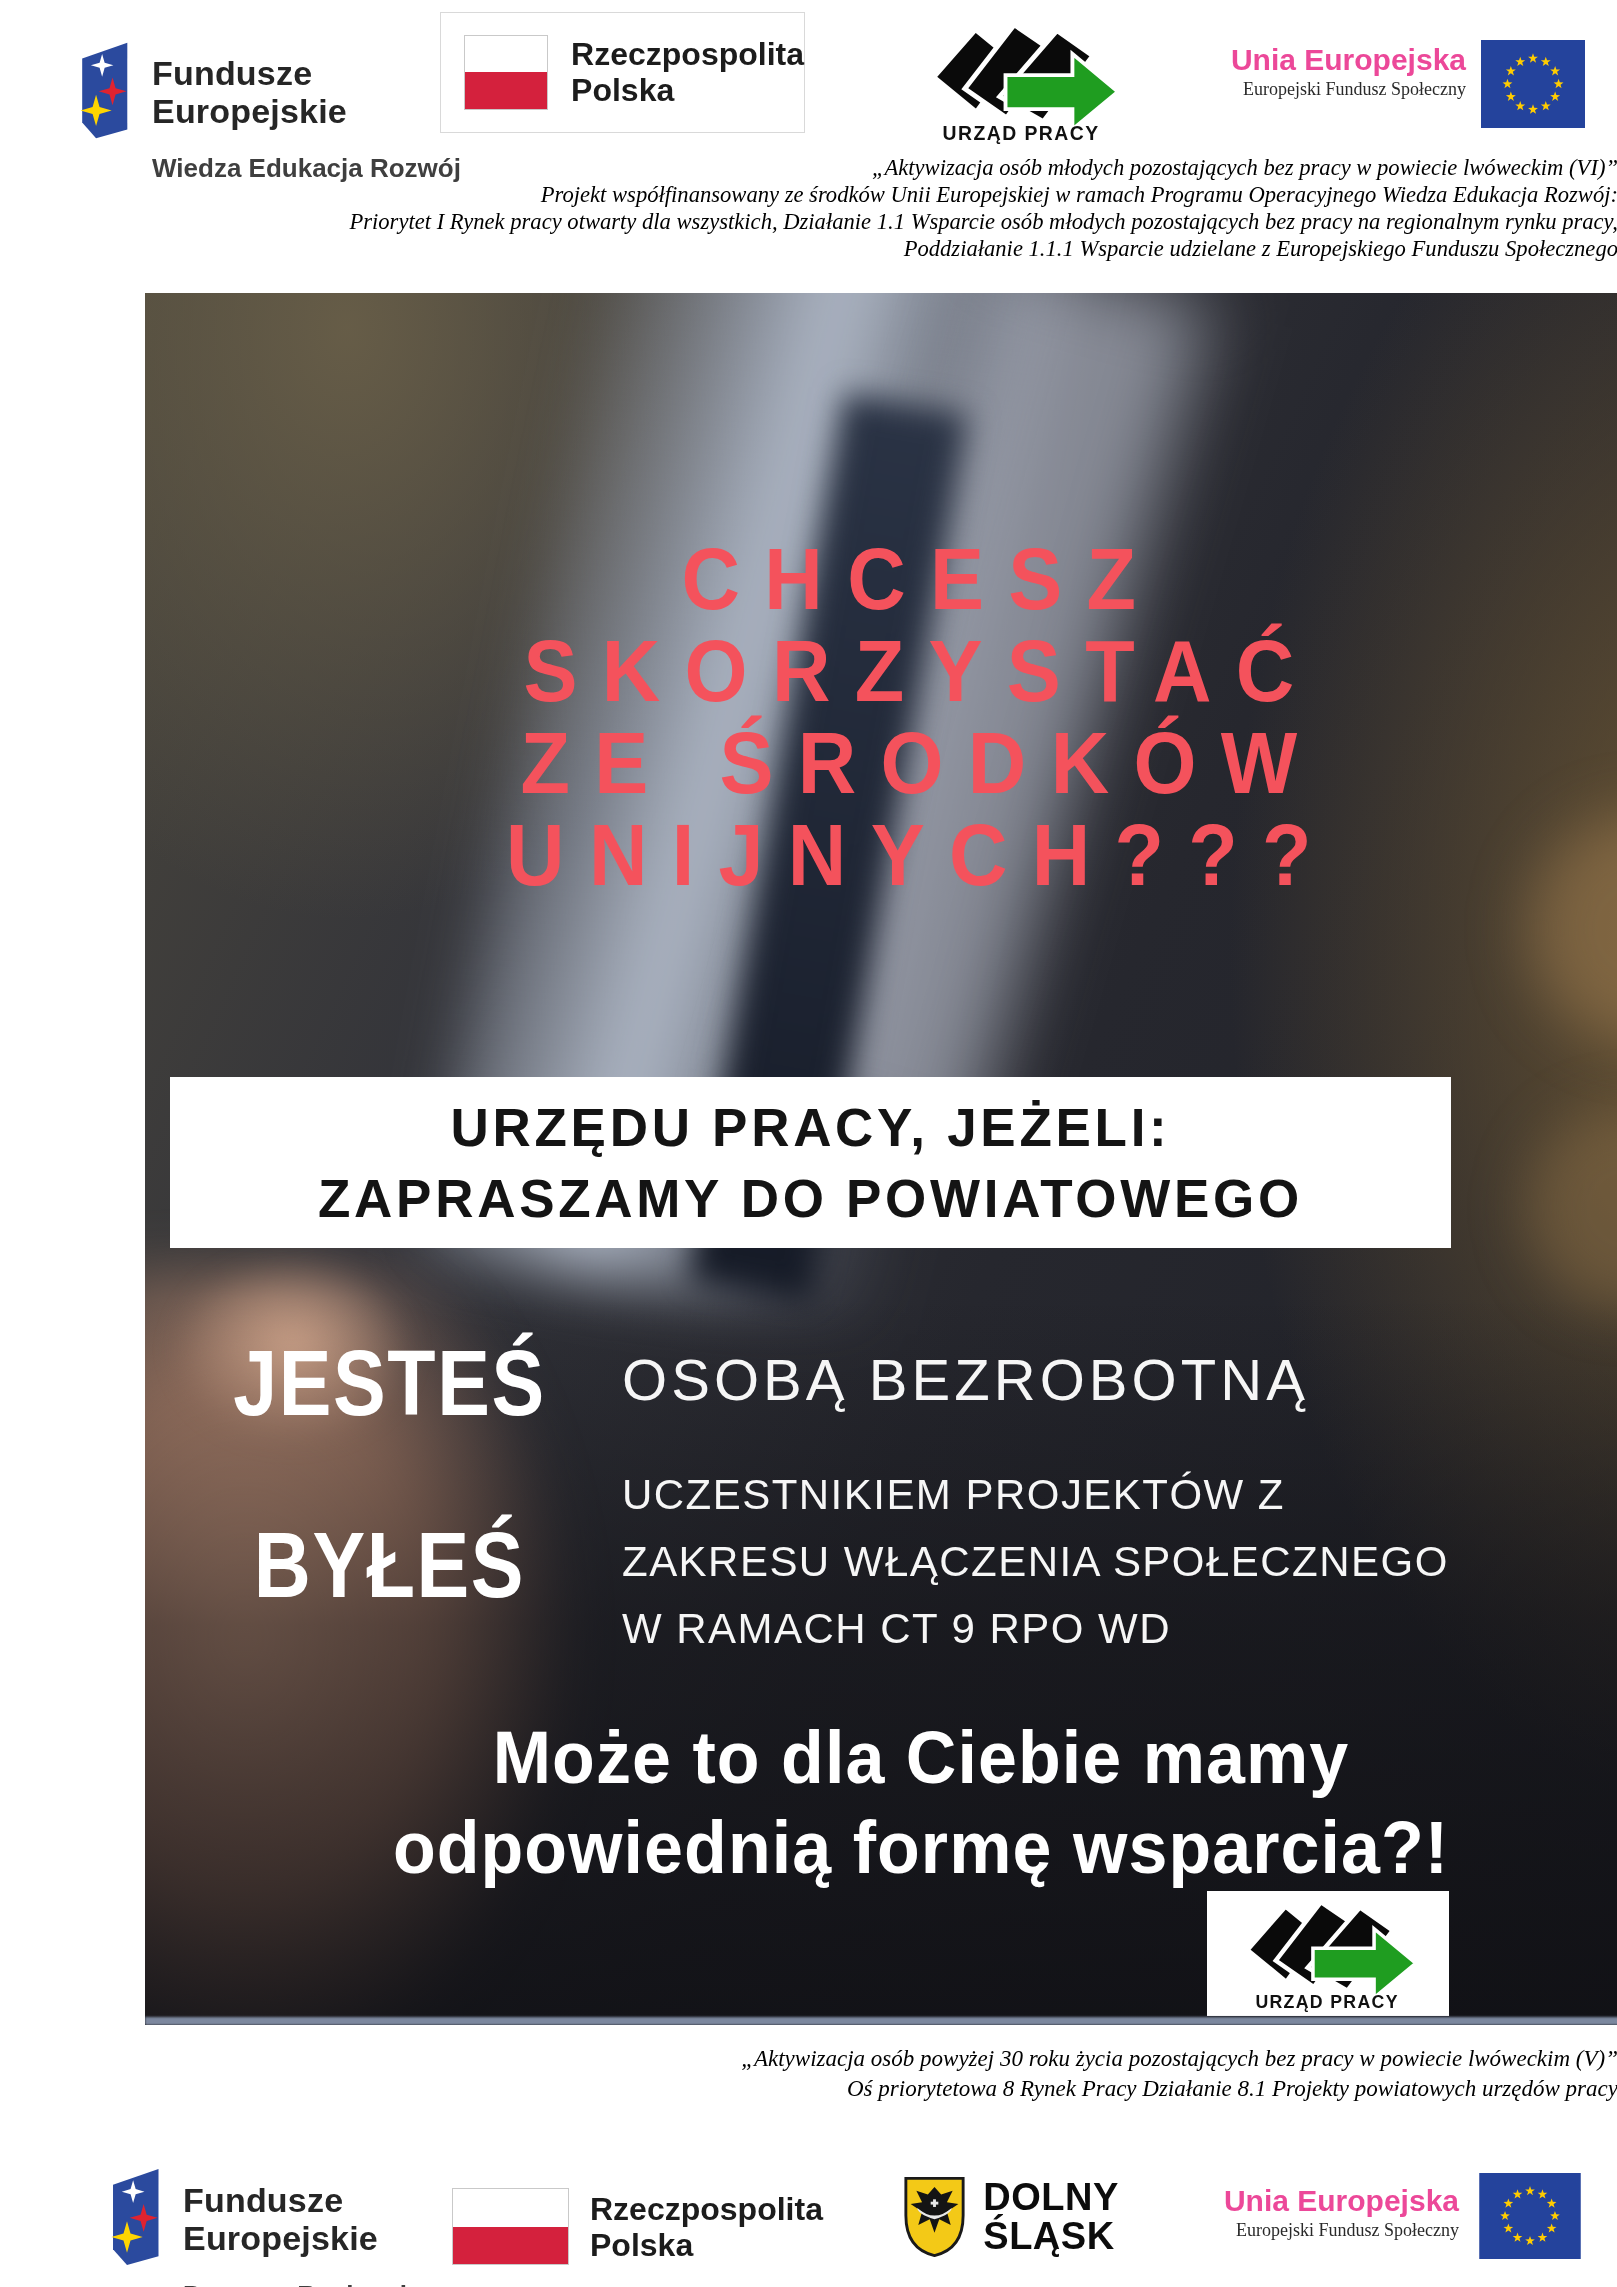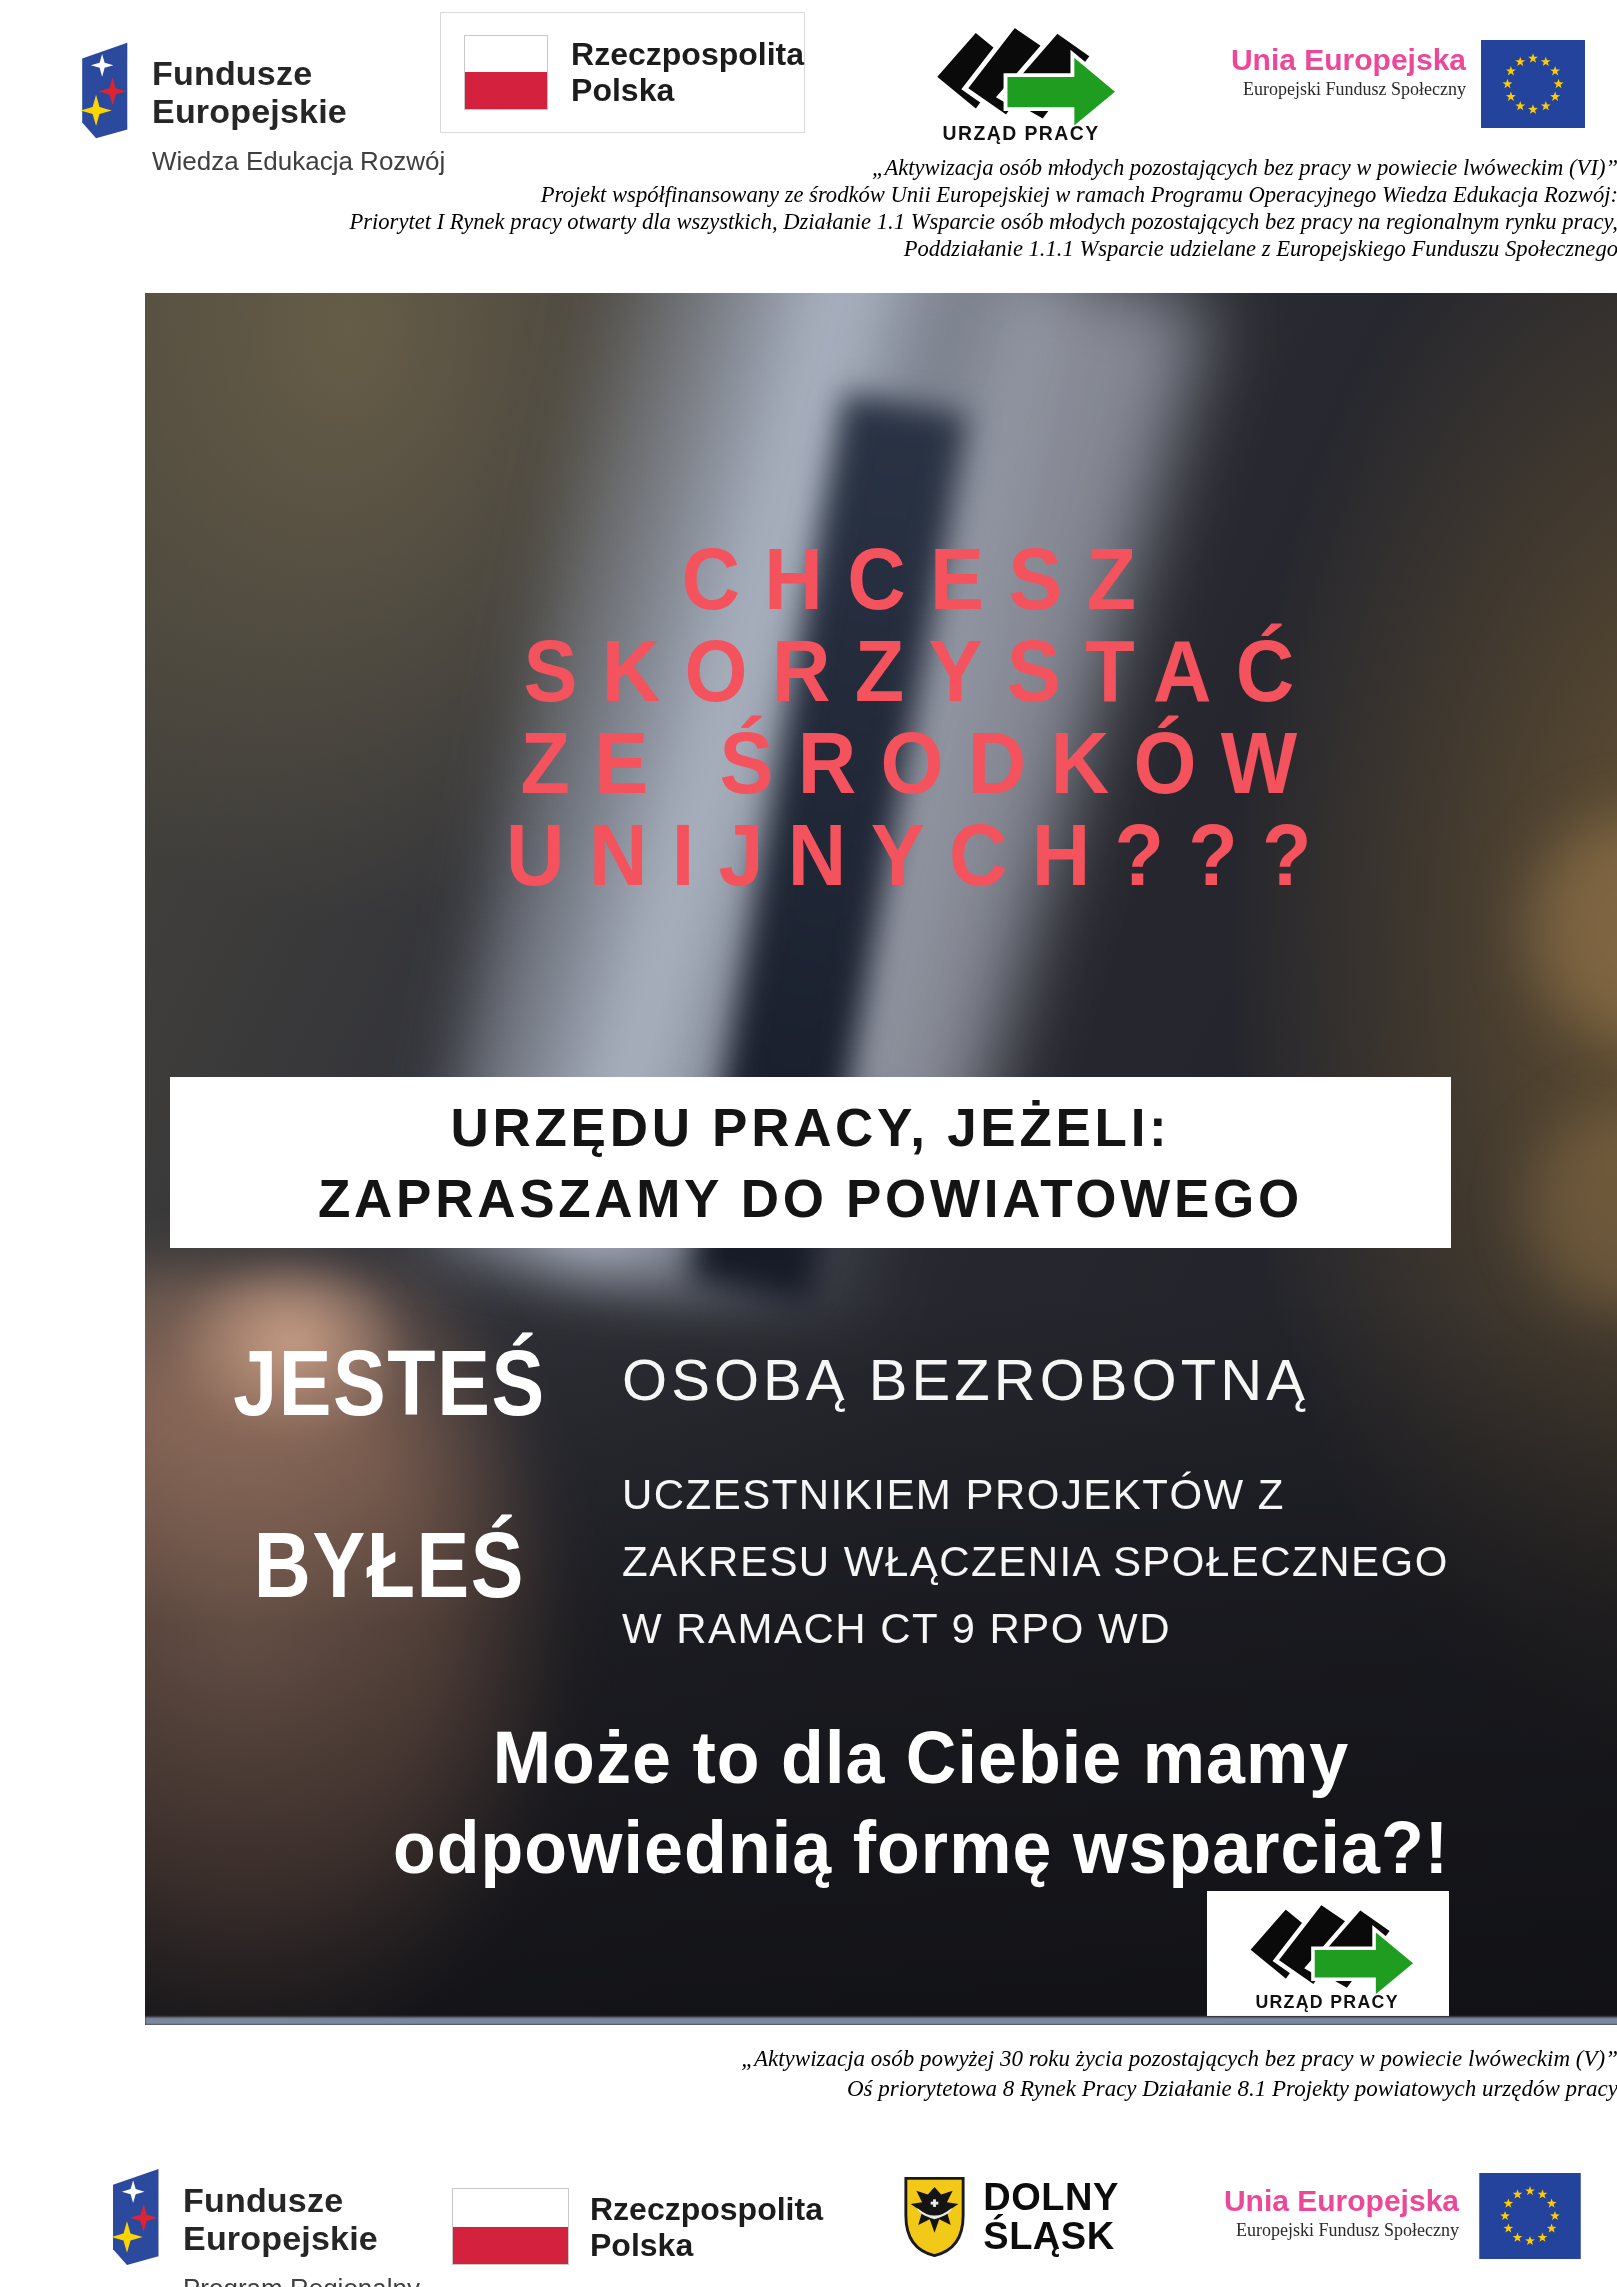--- a/index.html
+++ b/index.html
@@ -5,21 +5,21 @@
   html,body { margin:0; padding:0; background:#ffffff; }
   .page { position:relative; width:1618px; height:2287px; background:#ffffff; overflow:hidden;
           font-family:"Liberation Sans", sans-serif; }
 
   .abs { position:absolute; }
 
   
   .h-fe { left:75px; top:35px; display:flex; gap:21px; align-items:flex-start; }
   .fe-text { margin-top:19px; }
   .fe-title { font-size:34px; font-weight:700; color:#262626; line-height:38px; letter-spacing:0.2px; }
-  .fe-sub { margin-top:16px; font-size:26px; font-weight:400; color:#3f3f3f; }
+  .fe-sub { margin-top:23px; font-size:26px; font-weight:700; color:#3f3f3f; }
 
   .h-rp { left:440px; top:11.5px; width:365px; height:121px; border:1px solid #d9d9d9;
           display:flex; align-items:center; gap:23px; padding-left:23px; box-sizing:border-box; background:#fff; }
   .pl-flag { width:113px; height:75px; border:1px solid #c9c9c9; box-sizing:border-box; }
   .pl-flag .w { height:50%; background:#ffffff; }
   .pl-flag .r { height:50%; background:#d4213d; }
   .rp-text { font-size:32px; font-weight:700; color:#1c1c1c; line-height:36px; }
 
   .h-up { left:920px; top:17.3px; }
 

